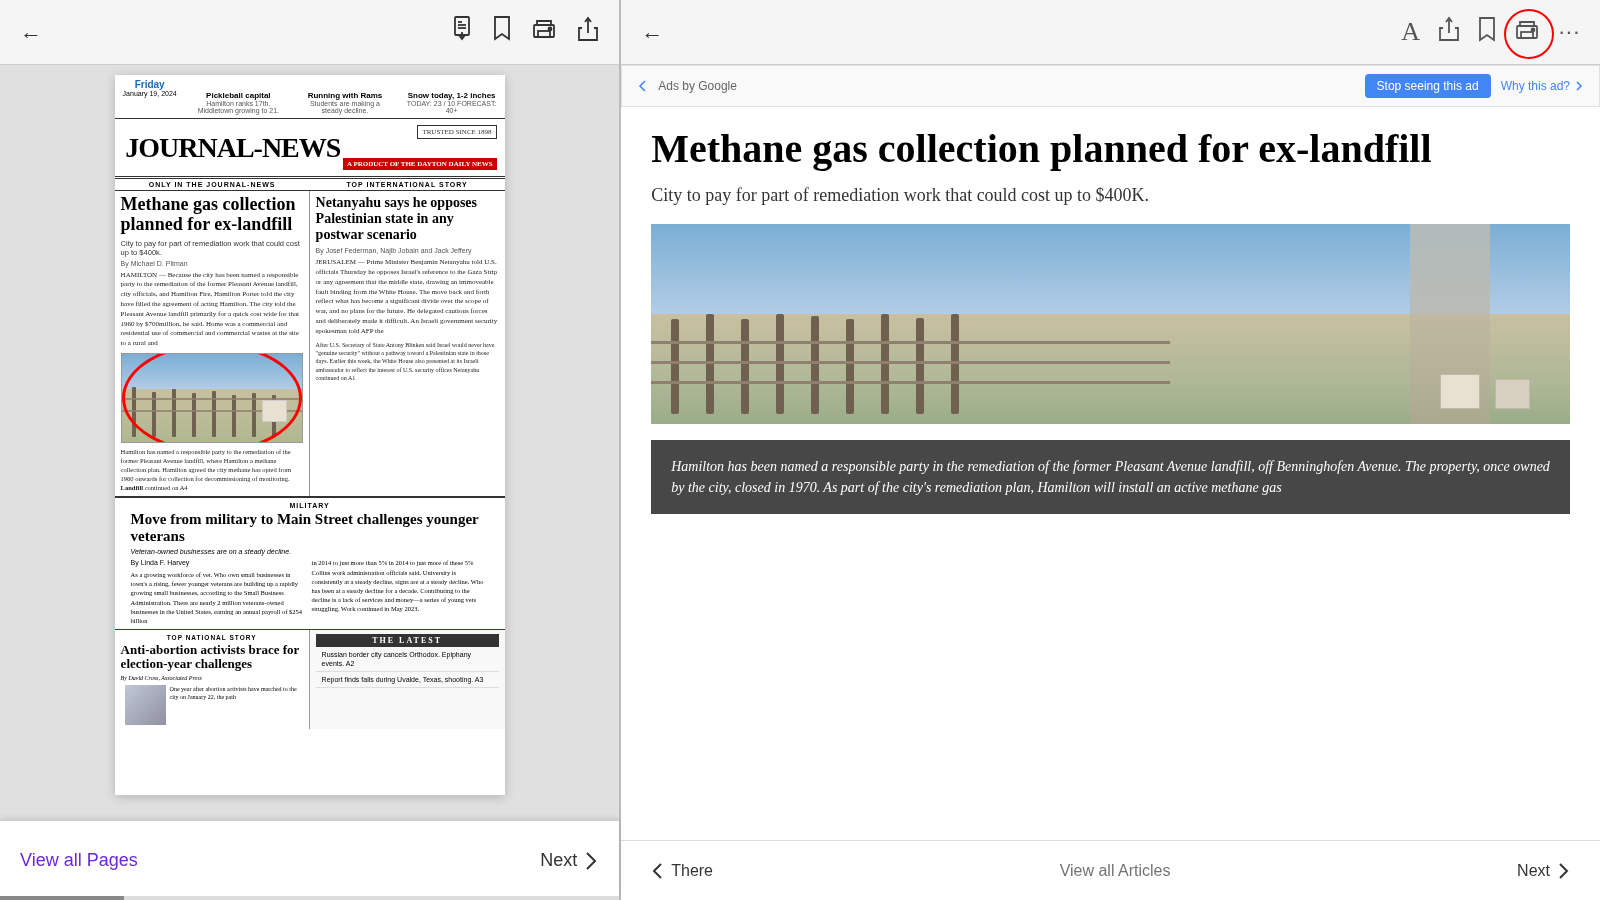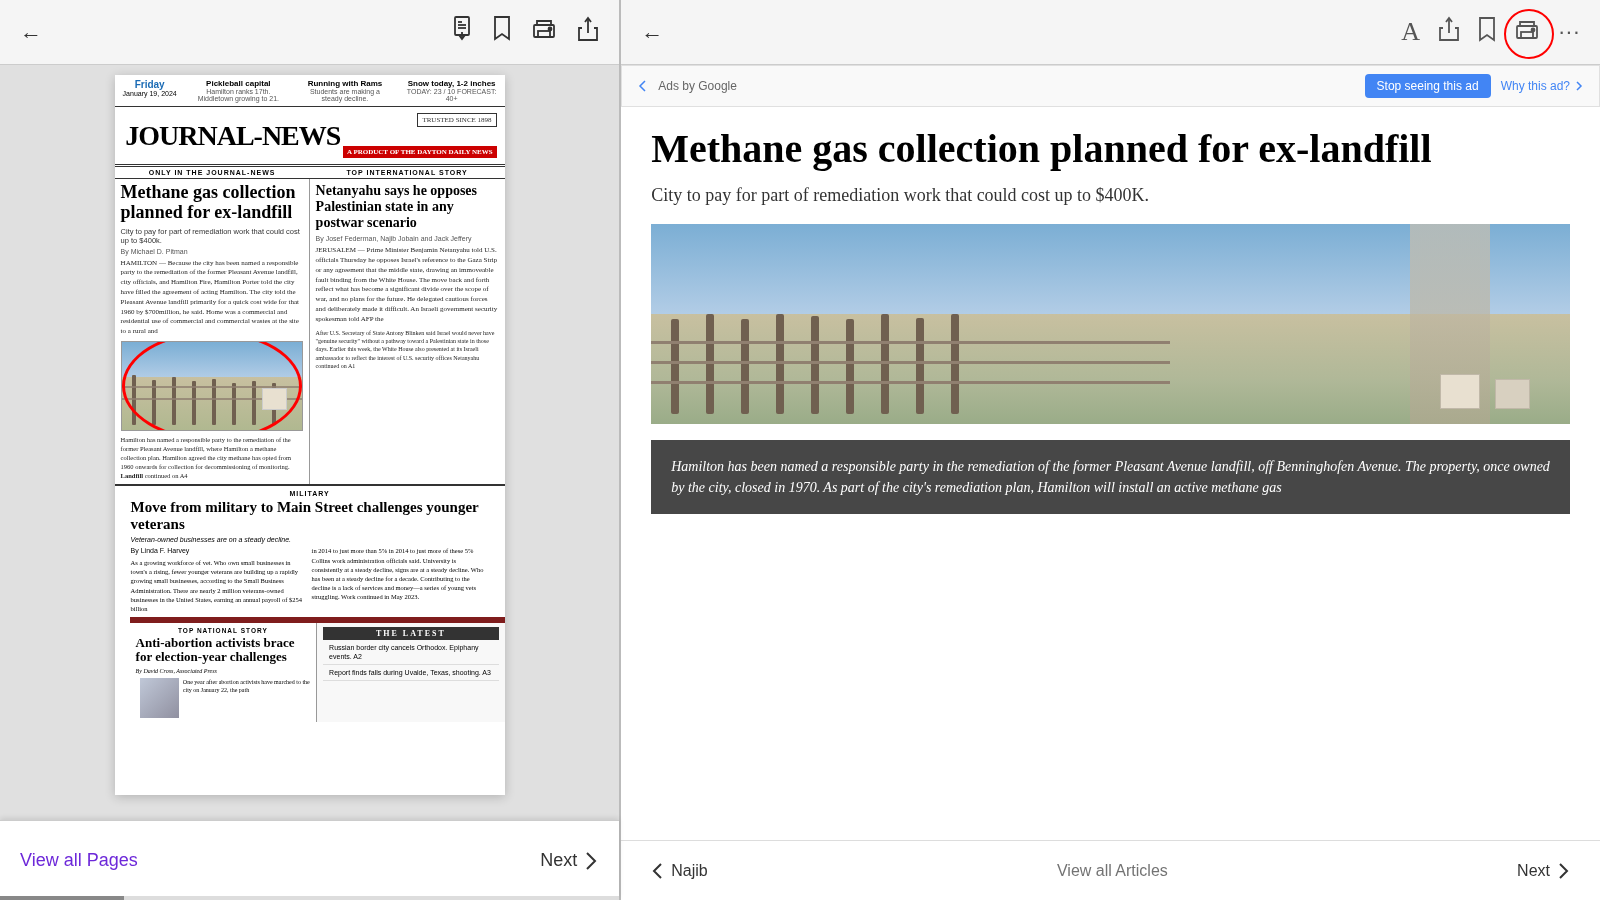--- a/index.html
+++ b/index.html
@@ -90,20 +90,21 @@
       font-weight: bold;
       color: #1a6bb5;
       font-size: 10px;
     }
 
     .top-bar-item .headline-sm {
       font-weight: bold;
       font-size: 8px;
       text-align: center;
       max-width: 90px;
+      margin-top: 12px;
     }
 
     .top-bar-item .sub-sm {
       font-size: 7px;
       text-align: center;
       color: #555;
       max-width: 90px;
     }
 
     .newspaper-header {
@@ -272,22 +273,21 @@
       grid-template-columns: 1fr 1fr;
       gap: 4px;
       font-size: 6.5px;
       font-family: Georgia, serif;
       line-height: 1.4;
     }
 
     .bottom-stories {
       display: grid;
       grid-template-columns: 1fr 1fr;
-      border-top: 6px solid #7f1d1d;
-      margin-left: 15px;
+      border-top: 1px solid #7f1d1d;
     }
 
     .bottom-story-left {
       padding: 4px 6px;
       border-right: 1px solid #999;
     }
 
     .bottom-story-right {
       padding: 4px 6px;
     }
@@ -848,21 +848,21 @@
         <span>Hamilton has been named a responsible party in the remediation of the former Pleasant Avenue landfill, off Benninghofen Avenue. The property, once owned by the city, closed in 1970. As part of the city's remediation plan, Hamilton will install an active methane gas</span>
       </div>
     </div>
   </div>
 
   <div class="right-bottom-bar">
     <div class="prev-btn">
       <svg width="14" height="18" viewBox="0 0 14 18" fill="none" stroke="#333" stroke-width="2">
         <polyline points="10,2 3,9 10,16"></polyline>
       </svg>
-      <span>Najib</span>
+      <span>There</span>
     </div>
     <span class="view-all-articles-btn">View all Articles</span>
     <div class="next-btn-right">
       <span>Next</span>
       <svg width="14" height="18" viewBox="0 0 14 18" fill="none" stroke="#333" stroke-width="2">
         <polyline points="4,2 11,9 4,16"></polyline>
       </svg>
     </div>
   </div>
 </div>

